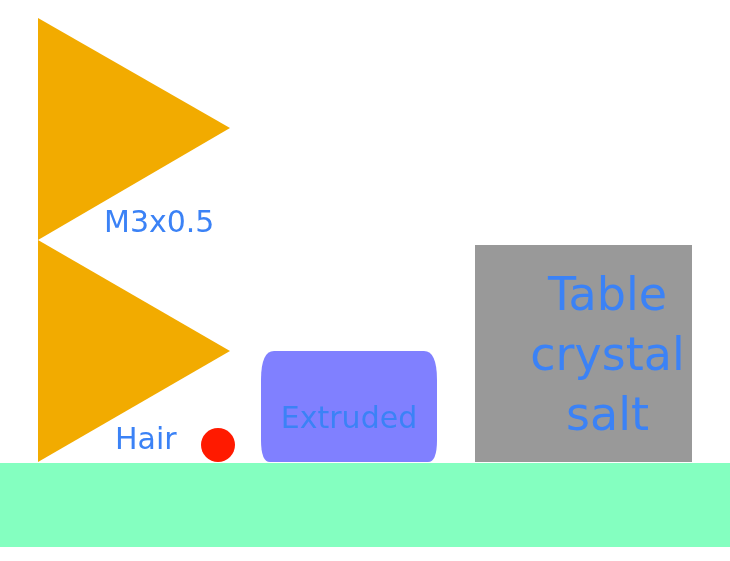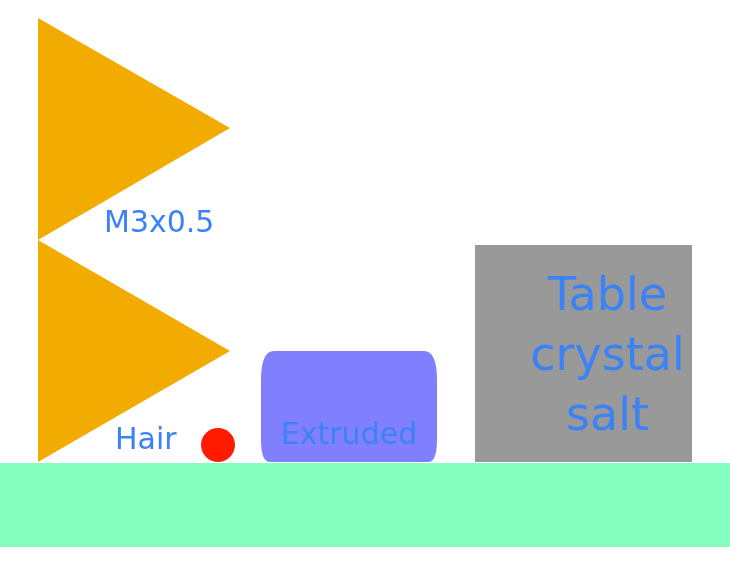--- a/index.html
+++ b/index.html
@@ -11,21 +11,21 @@
       font-family: "DejaVu Sans", sans-serif;
     }
     .abs { position: absolute; }
     #shapes { position: absolute; left: 0; top: 0; }
     .label { color: #3b82f6; white-space: nowrap; line-height: 1; }
     #screw-label { left: 104px; top: 200px; font-size: 30px; line-height: 44px; }
     #hair-label { left: 115px; top: 424px; font-size: 30px; }
     #thread-box {
       left: 261px; top: 351px; width: 176px; height: 132px;
       display: flex; flex-direction: column; align-items: center; justify-content: center;
-      font-size: 30px; line-height: 37px; text-align: center; margin-top: 16px;
+      font-size: 30px; line-height: 37px; text-align: center;
     }
     #salt-box {
       left: 475px; top: 245px; width: 217px; height: 217px;
       display: flex; flex-direction: column; align-items: center; justify-content: center;
       font-size: 46px; line-height: 60px; text-align: center; margin-left: 24px;
     }
   </style>
 </head>
 <body>
 

